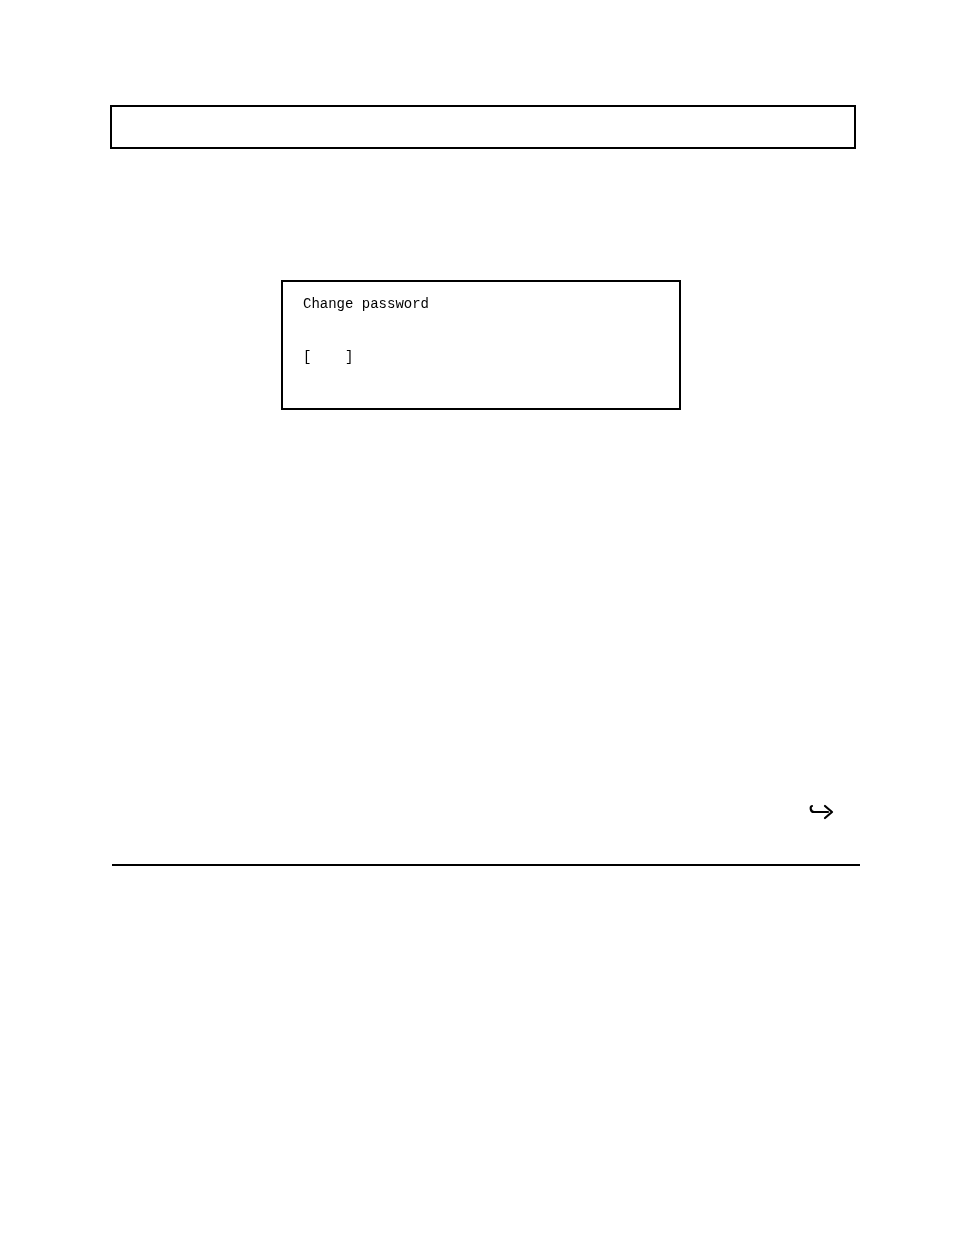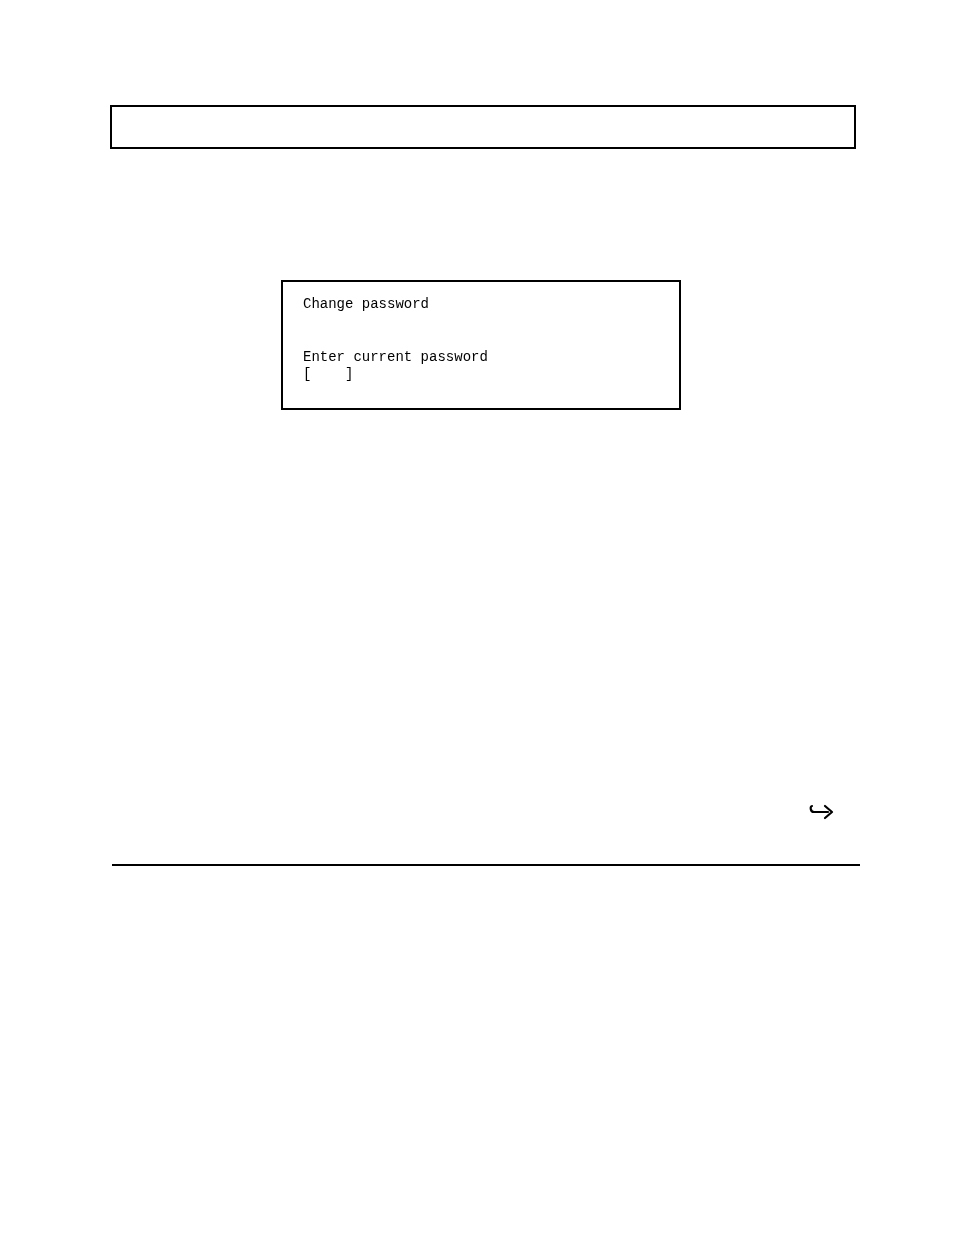--- a/index.html
+++ b/index.html
@@ -69,21 +69,20 @@
 </head>
 <body>
 
 <div class="page">
 
   <div class="title-box"></div>
 
   <div class="terminal-box">
     <div class="terminal-line">Change password</div>
     <div class="terminal-gap"></div>
-    <div class="terminal-line">Enter current password</div>
     <div class="input-row"><span class="input-bracket">[</span><span>    </span><span class="input-bracket">]</span></div>
   </div>
 
   <div class="arrow-icon">
     <svg viewBox="0 0 30 22" width="30" height="22">
       <path d="M4 6 C 2 6 2 12 6 12 L20 12" fill="none" stroke="#000" stroke-width="2.2" stroke-linecap="round"></path>
       <path d="M17 6 L24 12 L17 18" fill="none" stroke="#000" stroke-width="2.2" stroke-linecap="round" stroke-linejoin="round"></path>
     </svg>
   </div>
 

